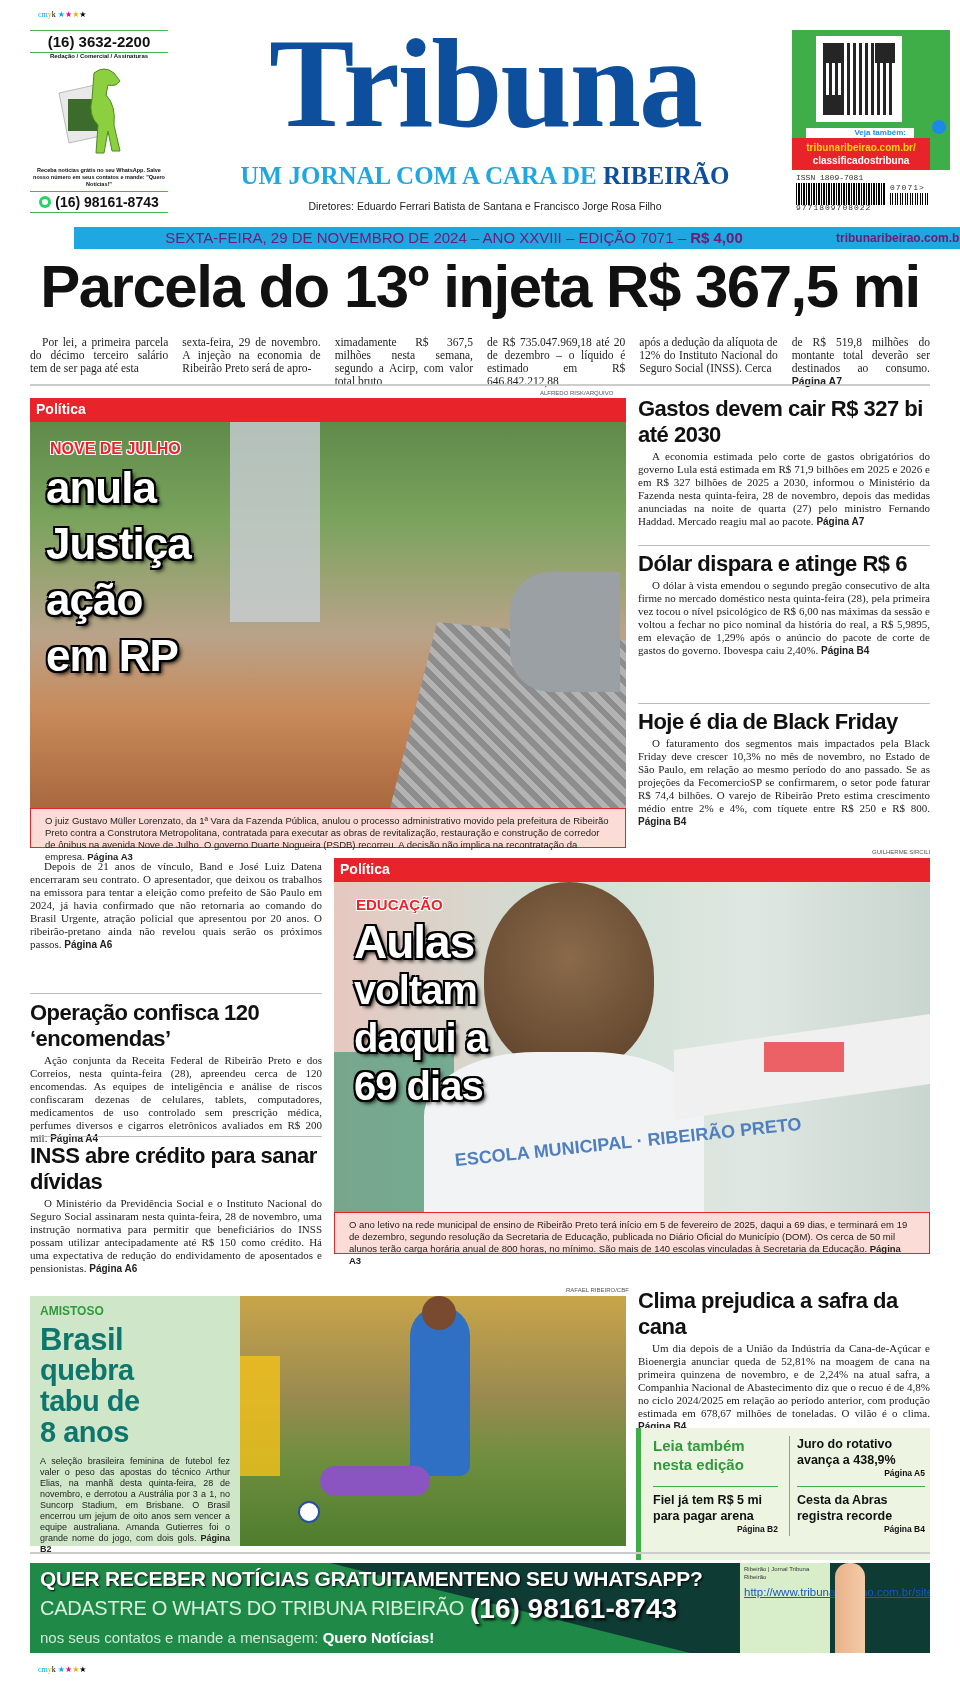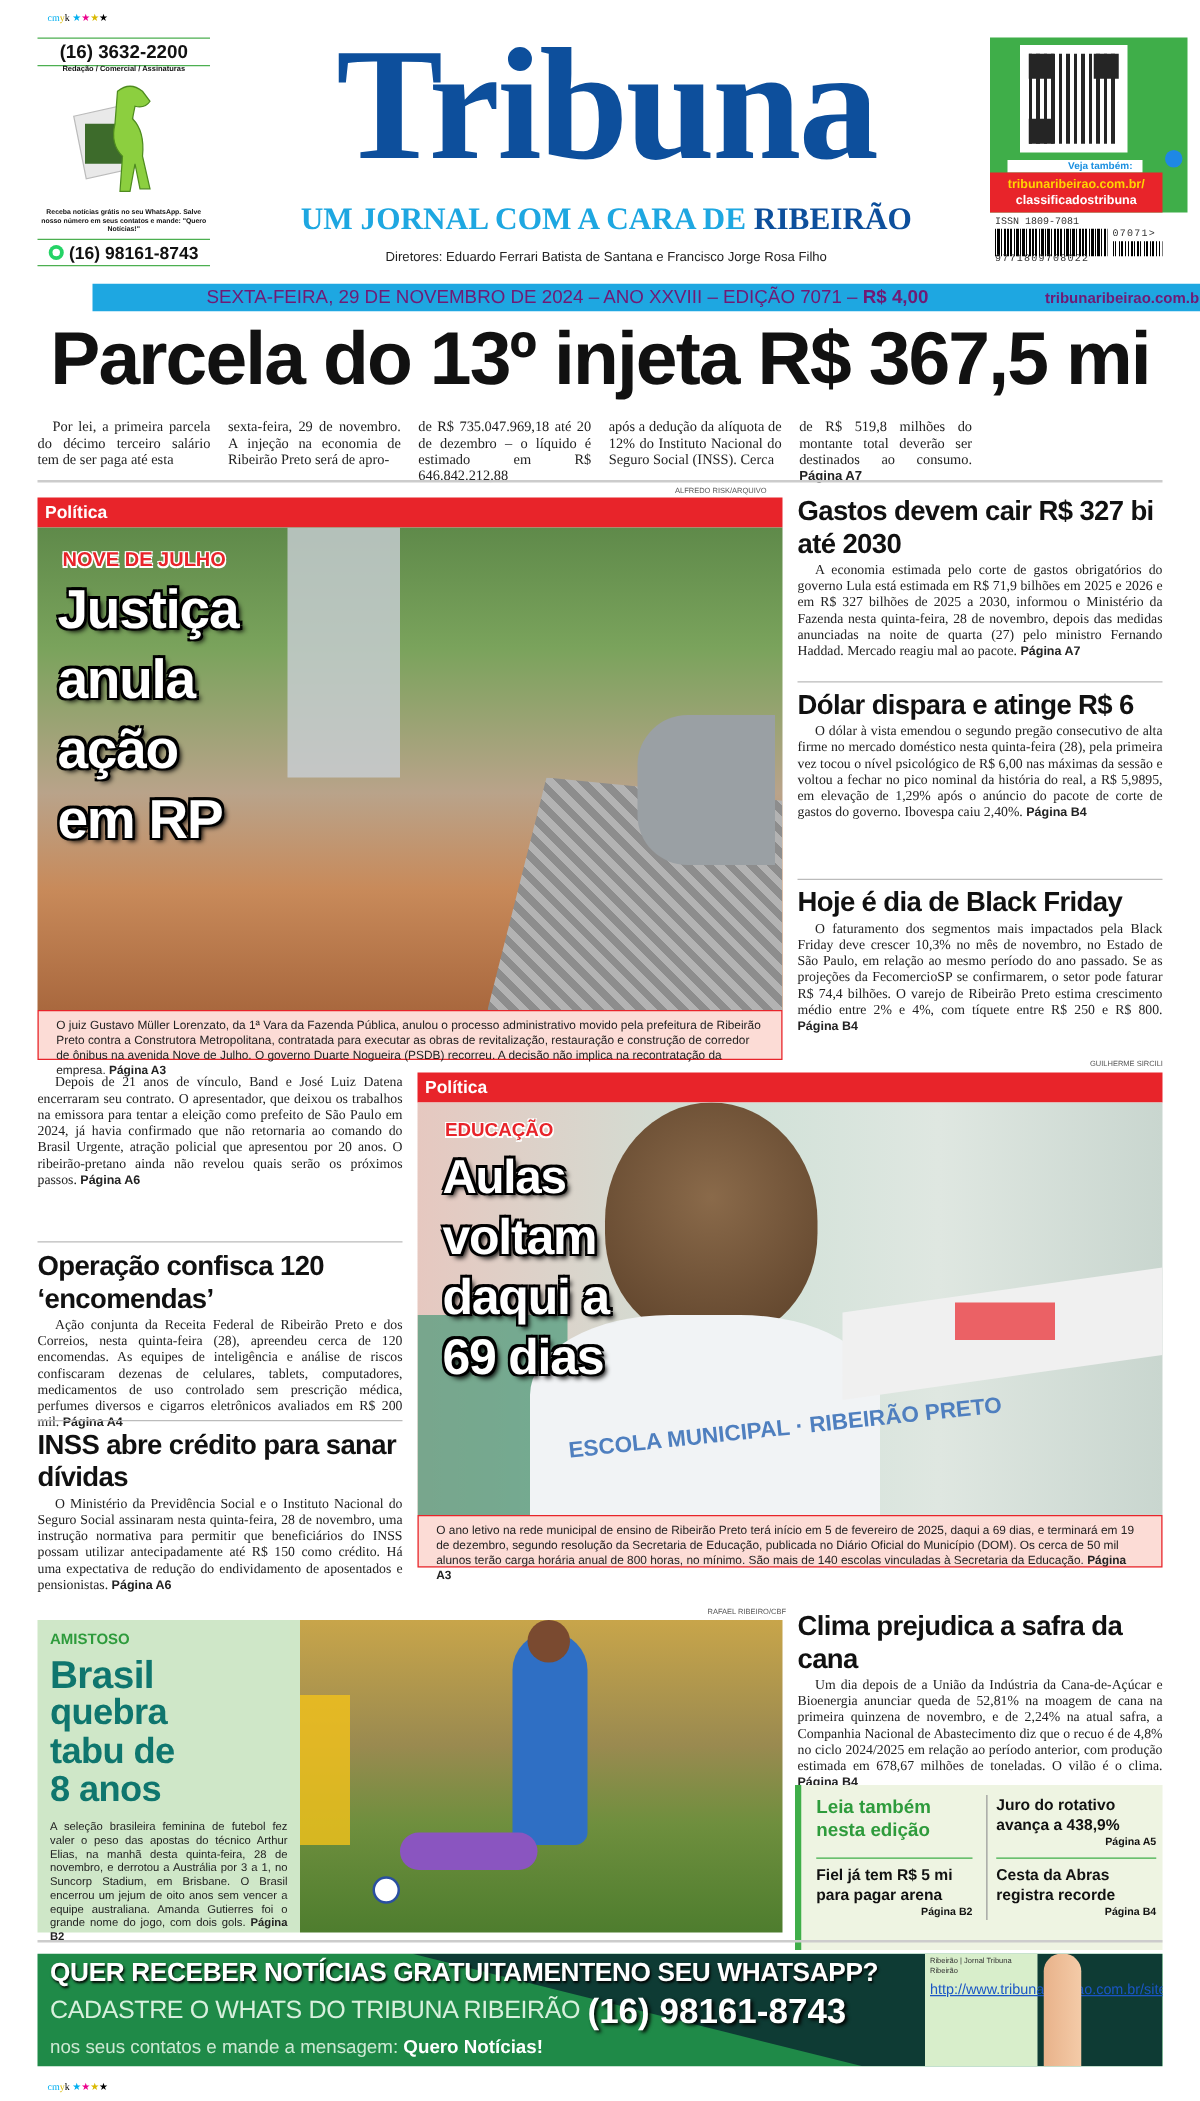--- a/index.html
+++ b/index.html
@@ -151,37 +151,38 @@
 
 <div id="datebar" class="abs">
   <div id="datebar-text"><span>SEXTA-FEIRA, 29 DE NOVEMBRO DE 2024 – ANO XXVIII – EDIÇÃO 7071 – </span><b>R$ 4,00</b></div>
   <div id="datebar-site">tribunaribeirao.com.br</div>
 </div>
 
 <div id="main-headline" class="abs">Parcela do 13º injeta R$ 367,5 mi</div>
 <div id="lead-cols" class="abs">
   <p style="text-indent:12px">Por lei, a primeira parcela do décimo terceiro salário tem de ser paga até esta</p>
   <p>sexta-feira, 29 de novembro. A injeção na economia de Ribeirão Preto será de apro-</p>
+  <p>ximadamente R$ 367,5 milhões nesta semana, segundo a Acirp, com valor total bruto</p>
   <p>de R$ 735.047.969,18 até 20 de dezembro – o líquido é estimado em R$ 646.842.212,88</p>
   <p>após a dedução da alíquota de 12% do Instituto Nacional do Seguro Social (INSS). Cerca</p>
   <p><span>de R$ 519,8 milhões do montante total deverão ser destinados ao consumo.</span> <b>Página A7</b></p>
 </div>
 <div class="abs hr" style="left:30px;top:384px;width:900px;background:#ccc;height:2px;"></div>
 
 <div class="abs credit" style="left:540px;top:390px;">ALFREDO RISK/ARQUIVO</div>
 <div class="abs" style="left:30px;top:398px;width:596px;">
   <div class="section-tag">Política</div>
   <div class="photo" style="height:386px;background:linear-gradient(180deg,#5f8a4a 0%,#7aa35c 25%,#b9a38a 55%,#c88a5a 75%,#a9683e 100%);">
     <div style="position:absolute;left:200px;top:0;width:90px;height:200px;background:#c9ced6;opacity:.8"></div>
     <div style="position:absolute;left:360px;top:200px;width:236px;height:186px;background:repeating-linear-gradient(45deg,#8d8d8d 0 6px,#b3b3b3 6px 12px);clip-path:polygon(20% 0,100% 10%,100% 100%,0 100%)"></div>
     <div style="position:absolute;left:480px;top:150px;width:110px;height:120px;background:#9aa0a4;border-radius:40px 0 0 40px"></div>
     <div class="kicker" style="left:20px;top:18px;font-size:16px;">NOVE DE JULHO</div>
     <div class="overlay-head" style="left:16px;top:38px;font-size:44px;line-height:56px;">
+      <div>anula</div>
       <div>Justiça</div>
-      <div>anula</div>
       <div>ação</div>
       <div>em RP</div>
     </div>
   </div>
   <div class="caption-box" style="height:40px;"><span>O juiz Gustavo Müller Lorenzato, da 1ª Vara da Fazenda Pública, anulou o processo administrativo movido pela prefeitura de Ribeirão Preto contra a Construtora Metropolitana, contratada para executar as obras de revitalização, restauração e construção de corredor de ônibus na avenida Nove de Julho. O governo Duarte Nogueira (PSDB) recorreu. A decisão não implica na recontratação da empresa.</span> <b>Página A3</b></div>
 </div>
 
 <div class="abs story" style="left:638px;top:396px;width:292px;">
   <h2>Gastos devem cair R$ 327 bi até 2030</h2>
   <p><span>A economia estimada pelo corte de gastos obrigatórios do governo Lula está estimada em R$ 71,9 bilhões em 2025 e 2026 e em R$ 327 bilhões de 2025 a 2030, informou o Ministério da Fazenda nesta quinta-feira, 28 de novembro, depois das medidas anunciadas na noite de quarta (27) pelo ministro Fernando Haddad. Mercado reagiu mal ao pacote.</span> <b>Página A7</b></p>
@@ -216,21 +217,21 @@
   <div class="section-tag">Política</div>
   <div class="photo" style="height:330px;background:linear-gradient(90deg,#e6c8c0 0%,#cfe0d6 40%,#dfe7e1 70%,#c9d6cf 100%);">
     <div style="position:absolute;left:0;top:170px;width:120px;height:160px;background:#2f8f6a;opacity:.6"></div>
     <div style="position:absolute;left:150px;top:0;width:170px;height:190px;border-radius:50% 50% 45% 45%;background:radial-gradient(circle at 50% 40%,#8a6a4a,#5a3f28)"></div>
     <div style="position:absolute;left:90px;top:170px;width:280px;height:160px;border-radius:40% 40% 0 0;background:#f1f3f5"></div>
     <div style="position:absolute;left:120px;top:250px;color:#4f7fbf;font-weight:bold;font-size:18px;transform:rotate(-6deg);">ESCOLA MUNICIPAL · RIBEIRÃO PRETO</div>
     <div style="position:absolute;left:340px;top:150px;width:256px;height:70px;background:#f0f0f0;transform:skewY(-8deg)"></div>
     <div style="position:absolute;left:430px;top:160px;width:80px;height:30px;background:#e8242a;opacity:.7"></div>
     <div class="kicker" style="left:22px;top:14px;font-size:15px;">EDUCAÇÃO</div>
     <div class="overlay-head" style="left:20px;top:36px;font-size:40px;line-height:48px;">
-      <div style="font-size:38px">Aulas</div>
+      <div style="font-size:46px">Aulas</div>
       <div>voltam</div>
       <div>daqui a</div>
       <div>69 dias</div>
     </div>
   </div>
   <div class="caption-box" style="height:42px;"><span>O ano letivo na rede municipal de ensino de Ribeirão Preto terá início em 5 de fevereiro de 2025, daqui a 69 dias, e terminará em 19 de dezembro, segundo resolução da Secretaria de Educação, publicada no Diário Oficial do Município (DOM). Os cerca de 50 mil alunos terão carga horária anual de 800 horas, no mínimo. São mais de 140 escolas vinculadas à Secretaria da Educação.</span> <b>Página A3</b></div>
 </div>
 
 <div class="abs credit" style="left:566px;top:1287px;">RAFAEL RIBEIRO/CBF</div>
 <div id="sports-panel" class="abs">

